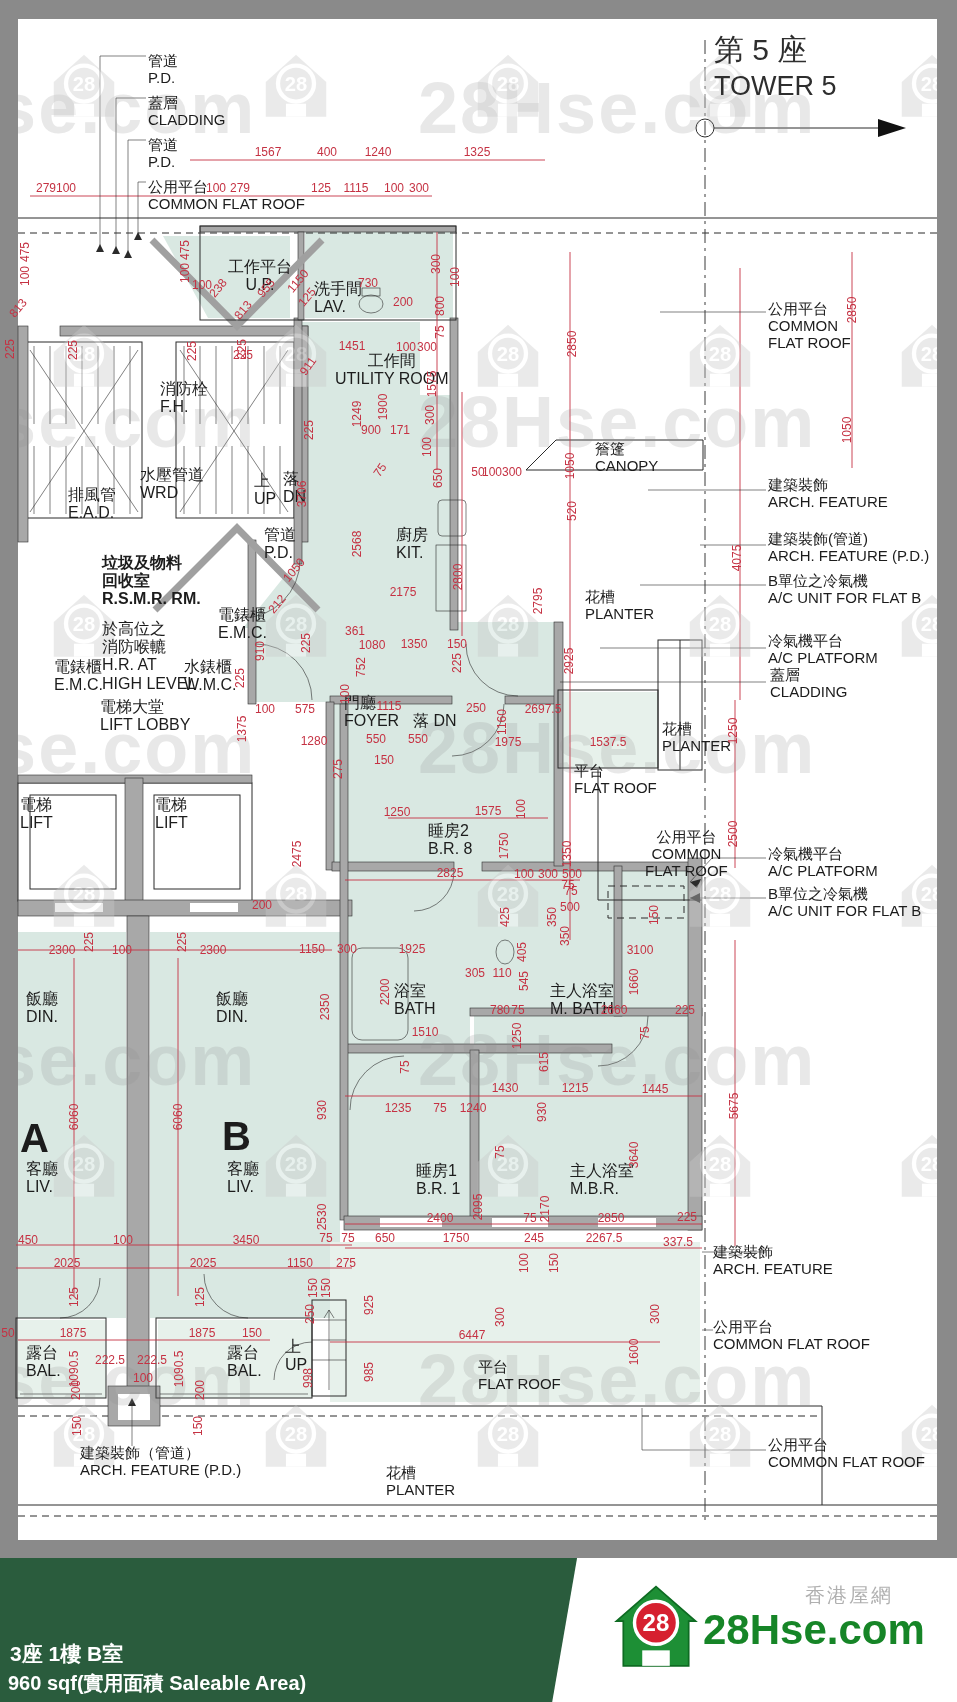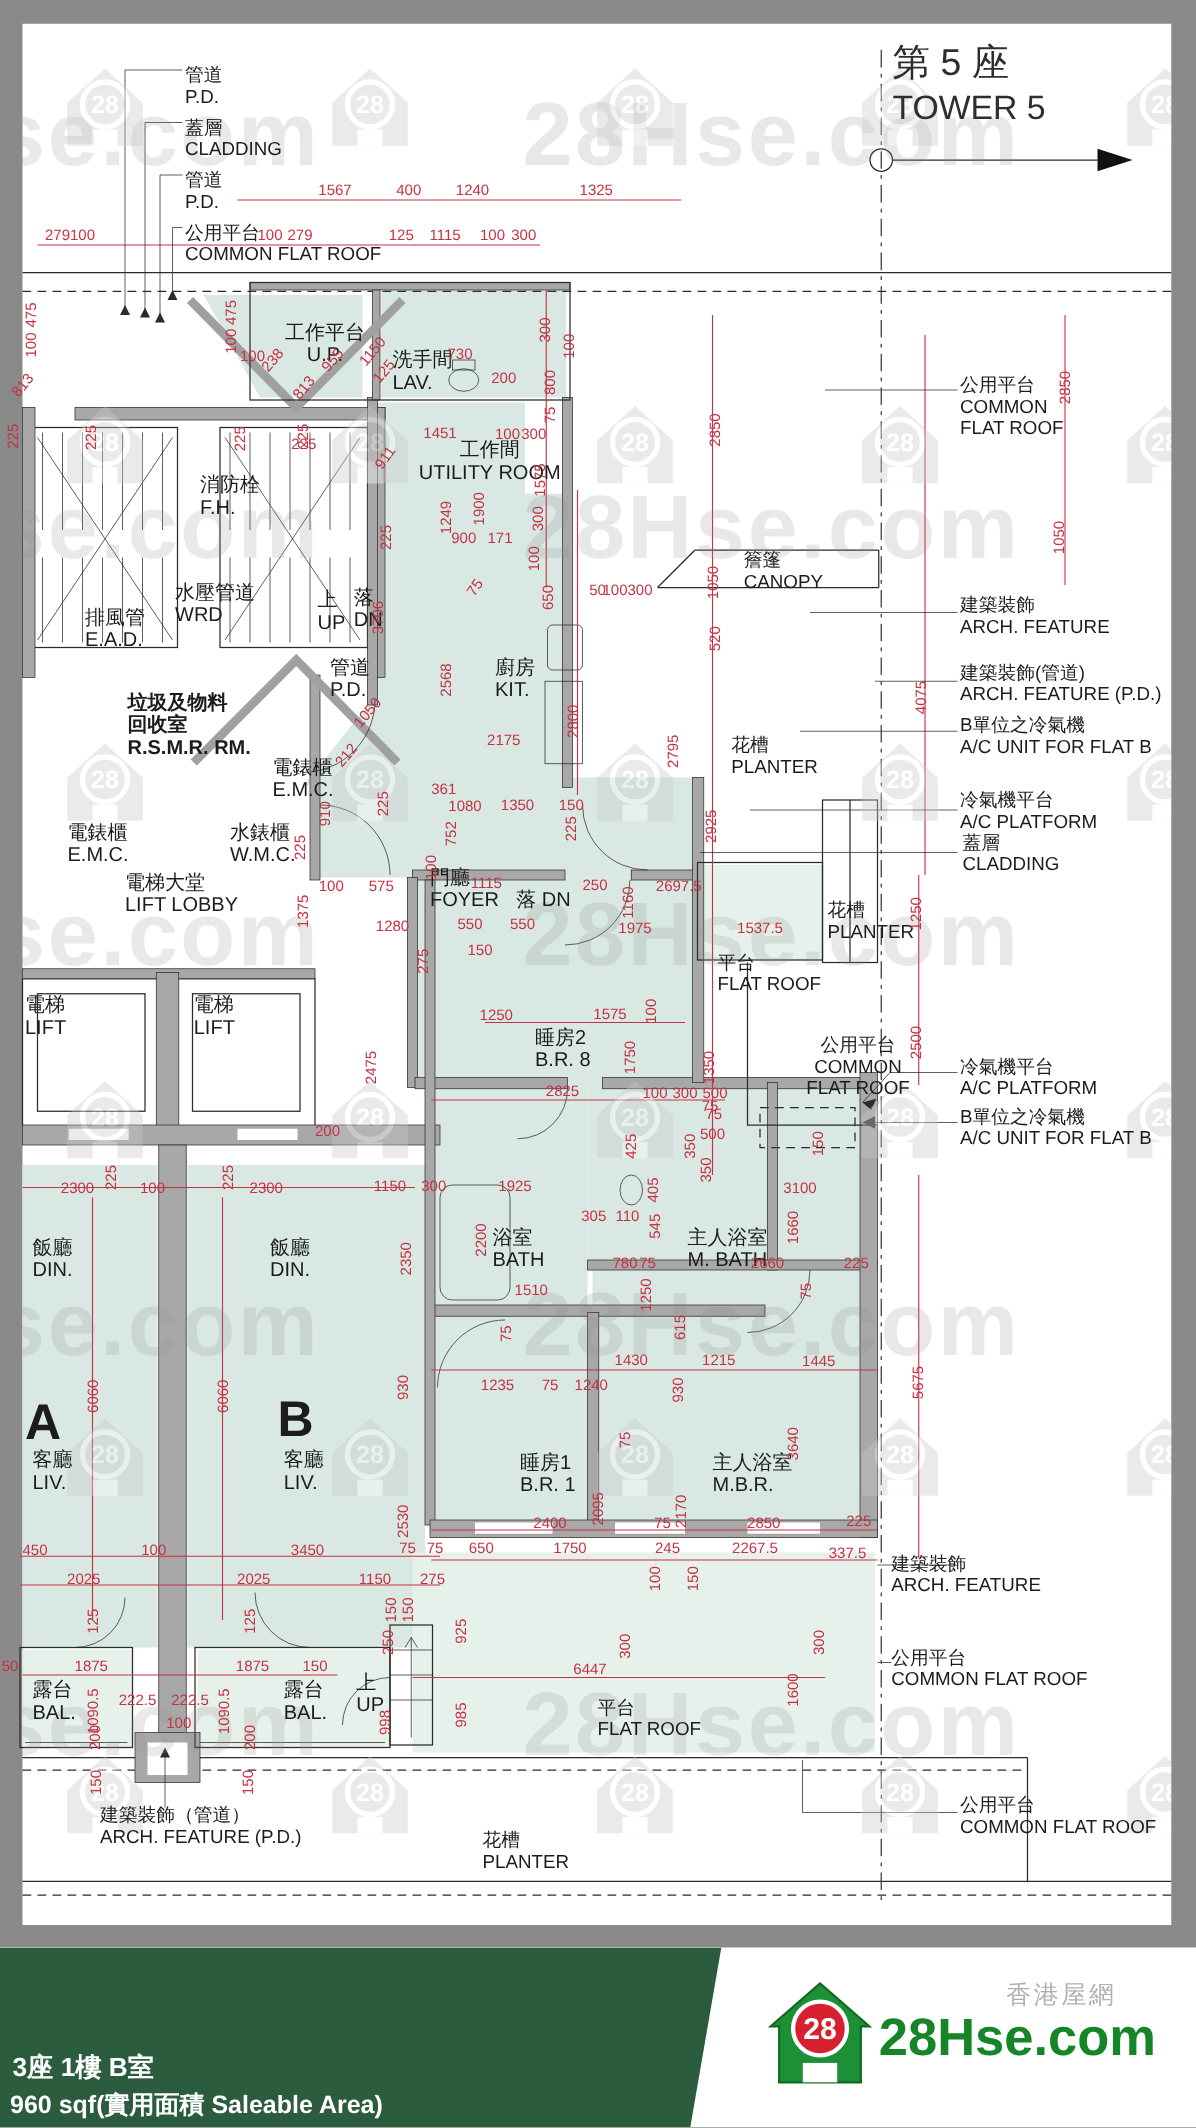--- a/index.html
+++ b/index.html
@@ -497,20 +497,26 @@
         <div>P.D.</div>
       </div>
       <div class="lbl room" style="left: 102px; top: 554px; font-weight: bold;">
         <div>垃圾及物料</div>
         <div>回收室</div>
         <div>R.S.M.R. RM.</div>
       </div>
       <div class="lbl room" style="left: 218px; top: 606px;">
         <div>電錶櫃</div>
         <div>E.M.C.</div>
+      </div>
+      <div class="lbl room" style="left: 102px; top: 620px;">
+        <div>於高位之</div>
+        <div>消防喉轆</div>
+        <div>H.R. AT</div>
+        <div>HIGH LEVEL</div>
       </div>
       <div class="lbl room" style="left: 184px; top: 658px;">
         <div>水錶櫃</div>
         <div>W.M.C.</div>
       </div>
       <div class="lbl room" style="left: 54px; top: 658px;">
         <div>電錶櫃</div>
         <div>E.M.C.</div>
       </div>
       <div class="lbl room" style="left: 100px; top: 698px;">

